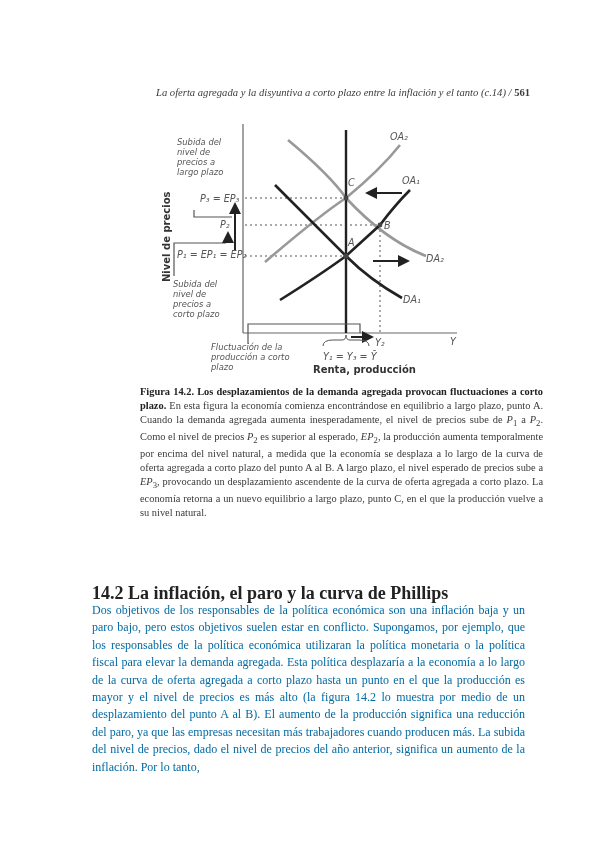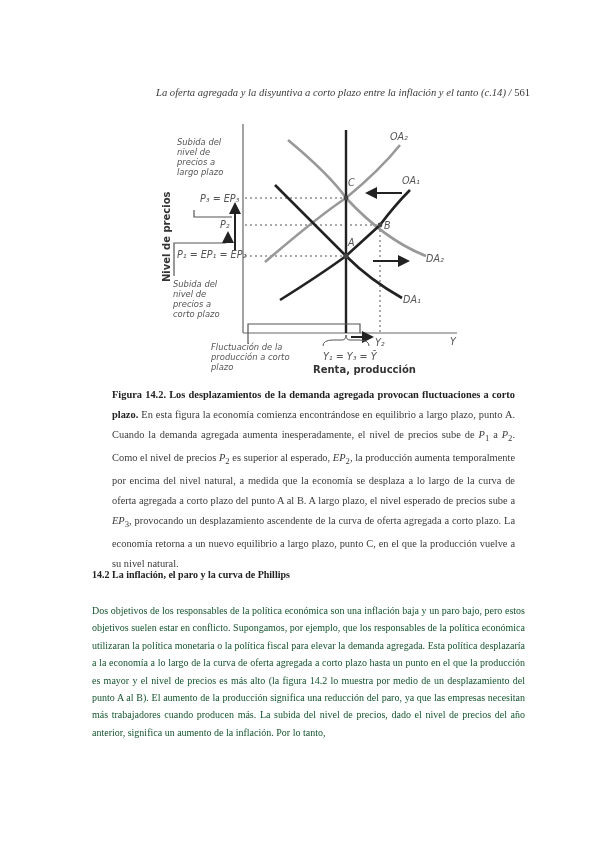--- a/index.html
+++ b/index.html
@@ -1,27 +1,27 @@
 <!DOCTYPE html>
 <html><head>
 <meta charset="utf-8">
 <style>
   html, body { margin: 0; padding: 0; background: #ffffff; }
   body { width: 615px; height: 848px; position: relative; overflow: hidden;
          font-family: "Liberation Serif", "DejaVu Serif", serif; color: #2a2a2a; }
   .running-head { position: absolute; left: 156px; top: 87px; width: 368px;
                   font-size: 10.6px; font-style: italic; color: #3a3a3a; text-align: right; white-space: nowrap; }
-  .running-head .pg { font-style: normal; }
+  .running-head .pg { font-style: normal; font-weight: bold; }
   #figure { position: absolute; left: 0; top: 0; }
-  .caption { position: absolute; left: 112px; top: 385px; width: 403px;
-             font-size: 10.4px; line-height: 20px; text-align: justify; color: #3a3a3a; }
+  .caption { position: absolute; left: 140px; top: 385px; width: 403px;
+             font-size: 10.4px; line-height: 14px; text-align: justify; color: #3a3a3a; }
   .caption b { color: #222; }
-  .section-title { position: absolute; left: 92px; top: 569px; font-size: 10px; font-weight: bold; color: #222; }
+  .section-title { position: absolute; left: 92px; top: 583px; font-size: 18px; font-weight: bold; color: #222; }
   .body-text { position: absolute; left: 92px; top: 602px; width: 433px;
-               font-size: 10px; line-height: 17.4px; text-align: justify; color: #14532d; }
+               font-size: 12px; line-height: 17.4px; text-align: justify; color: #0369a1; }
   .body-text p { margin: 0; }
   svg text { font-family: "DejaVu Sans", "Liberation Sans", sans-serif; }
   .sans-it { font-style: italic; fill: #555; font-size: 8.4px; }
   .lbl { font-style: italic; fill: #555; font-size: 9.6px; }
 </style>
 </head>
 <body>
 
 <div class="running-head">
   <span>La oferta agregada y la disyuntiva a corto plazo entre la inflación y el tanto (c.14)</span>

